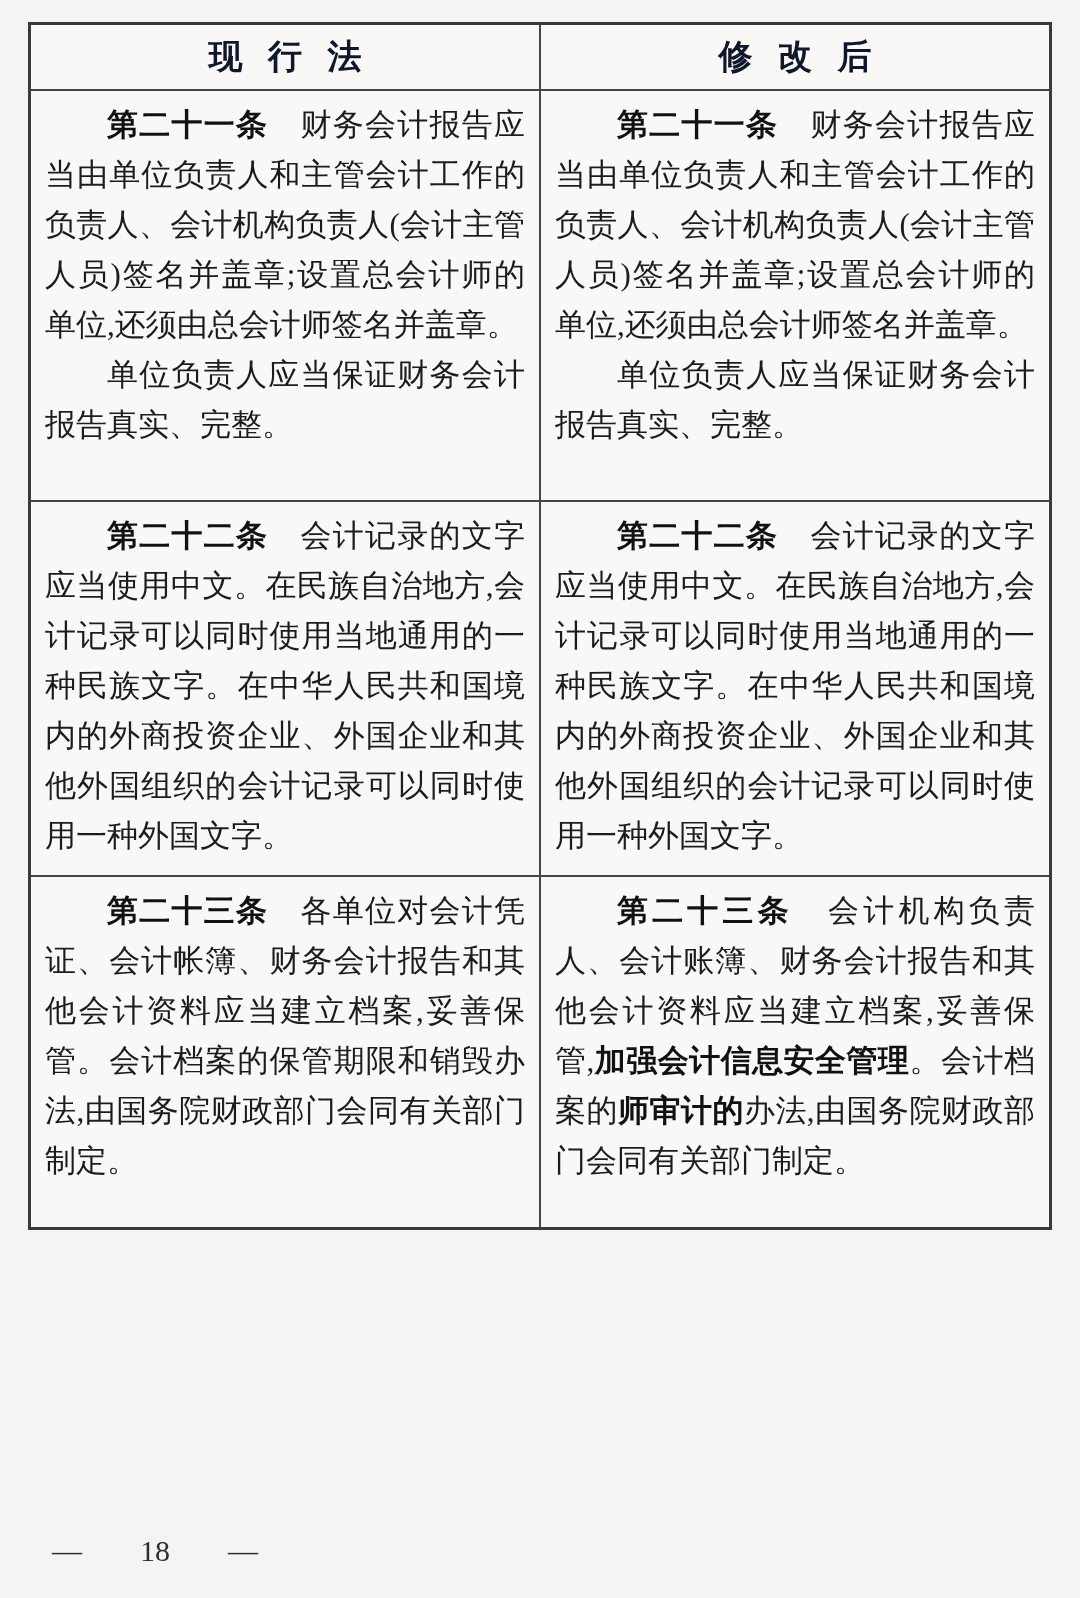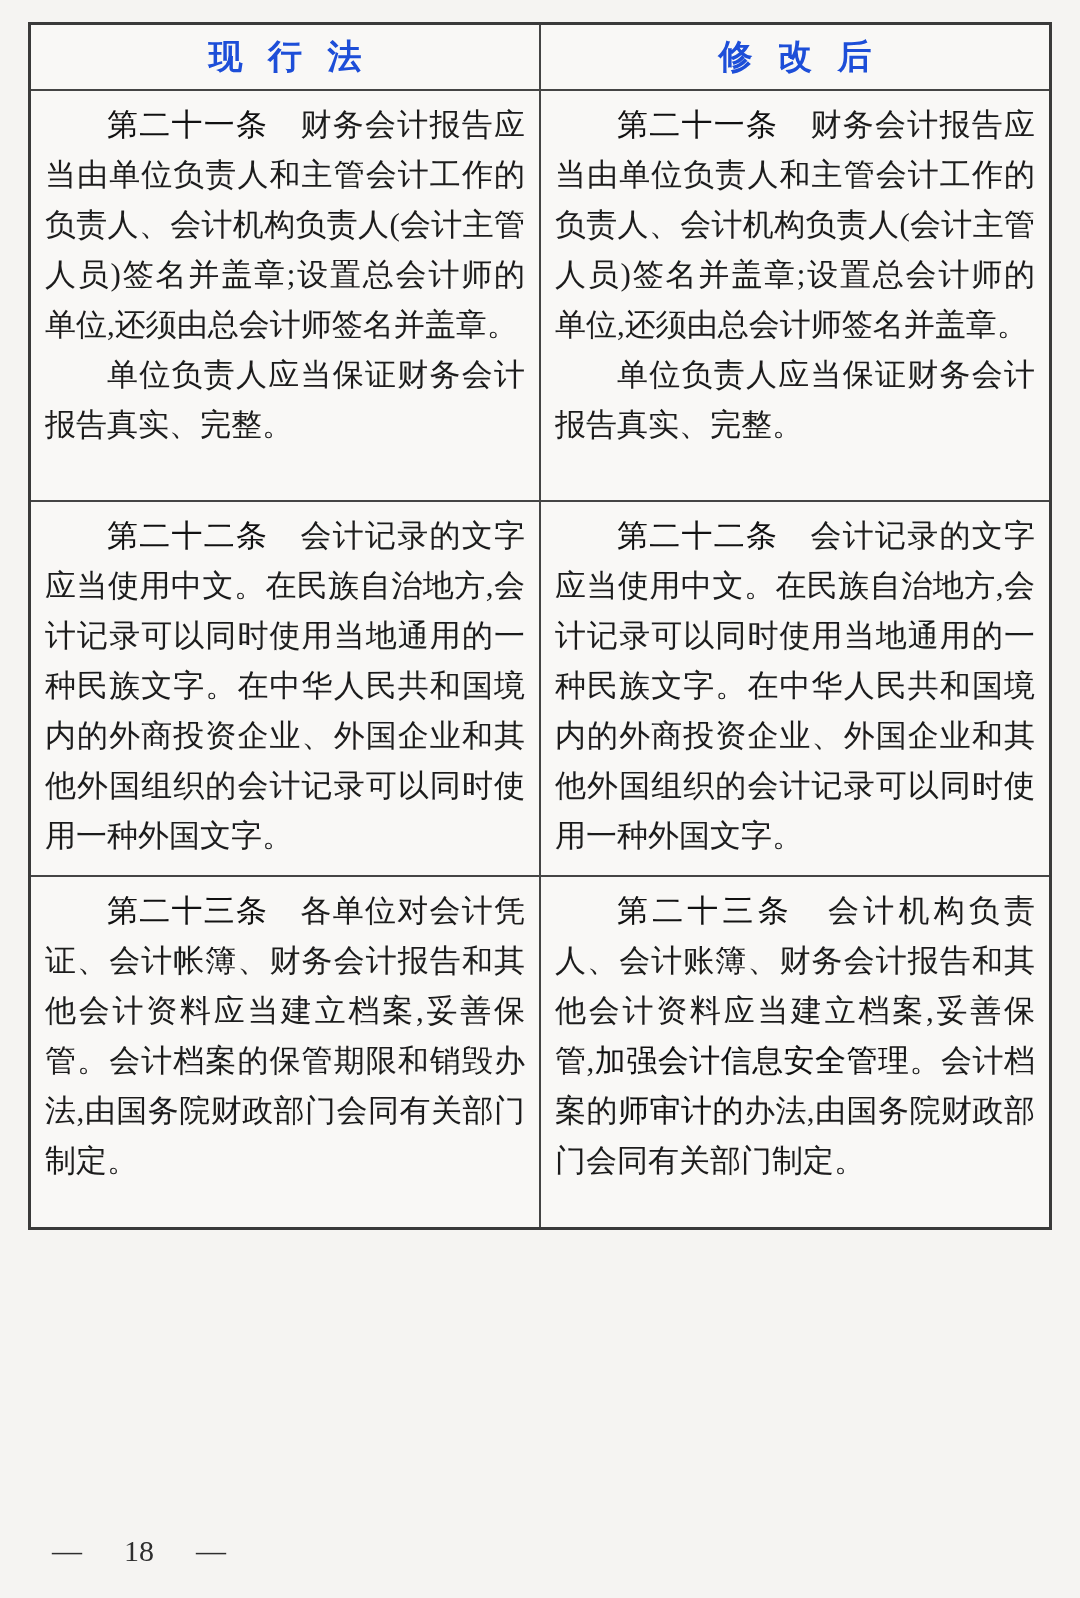--- a/index.html
+++ b/index.html
@@ -18,53 +18,53 @@
   }
   table.cmp, table.cmp th, table.cmp td{
     border:2px solid #454545;
   }
   table.cmp{border:3px solid #3a3a3a;}
   th.hdr{
     height:62px;
     font-size:34px;font-weight:700;
     text-align:center;vertical-align:middle;
     letter-spacing:0.75em;text-indent:0.75em;
-    color:#1d4ed8;
+    color:#0f172a;
   }
   td.cell{
     vertical-align:top;
     padding:9px 14px 0 14px;
     font-size:31px;
     line-height:50px;
   }
   .row-0 td.cell{height:318px;}
   .row-1 td.cell{height:400px;}
   .row-2 td.cell{height:364px;}
   .row-3 td.cell{height:341px;}
   p.para{
     margin:0;
     text-align:justify;
     text-justify:inter-character;
     text-align-last:left;
   }
   p.para.indent{text-indent:2em;}
   span.run{font-weight:400;}
   span.run.bold{
-    font-weight:400;
+    font-weight:700;
     font-family:"Liberation Sans","DejaVu Sans",sans-serif;
     color:#111;
     margin-top:47px;
   }
   .footer{
     position:absolute;left:52px;top:1534px;
     font-size:30px;color:#2e2e2e;
     display:flex;align-items:center;
   }
   .footer .dash{letter-spacing:0;}
-  .footer .num{margin:0 42px;font-family:"Liberation Serif","DejaVu Serif",serif;}
+  .footer .num{margin:0 58px;font-family:"Liberation Serif","DejaVu Serif",serif;}
 </style>
 </head>
 <body>
 
 <div class="page">
 
   <table class="cmp">
     <thead>
       <tr>
         <th class="hdr">现行法</th>

